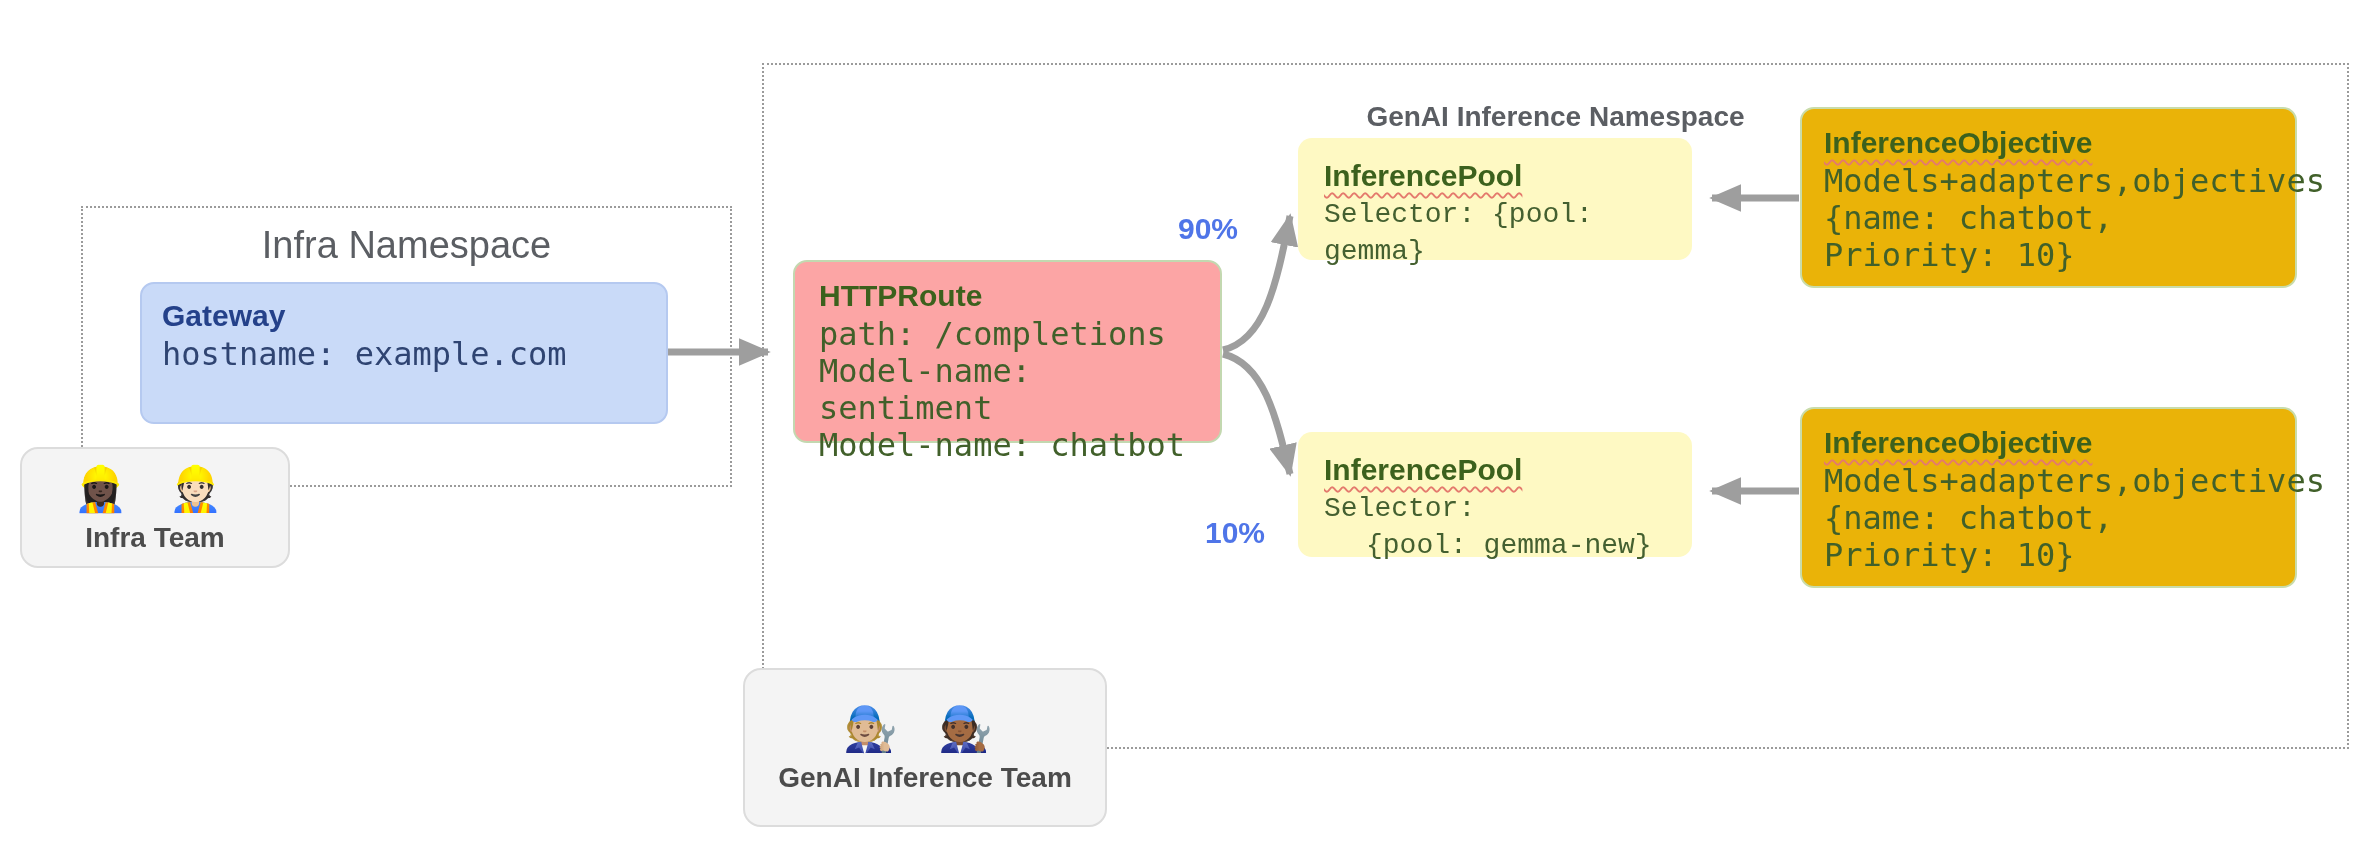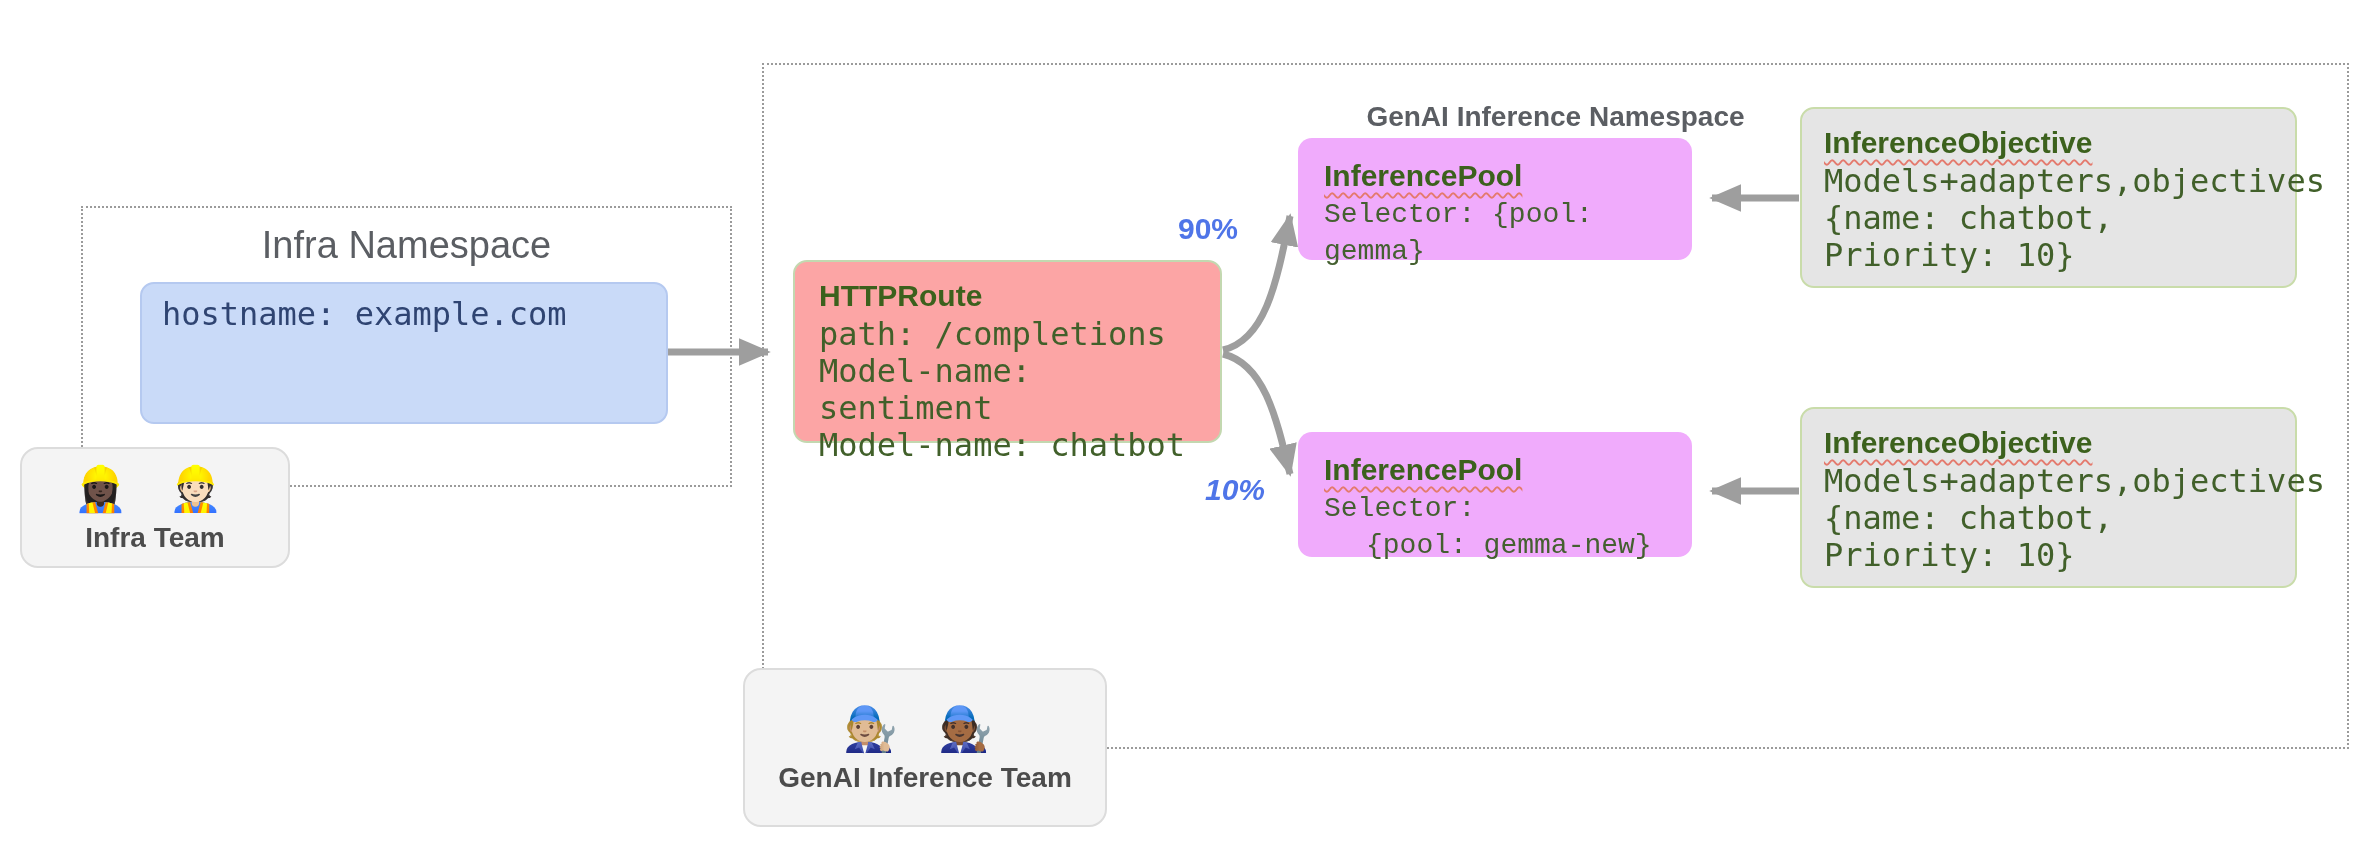--- a/index.html
+++ b/index.html
@@ -24,28 +24,28 @@
   .gateway{left:140px;top:282px;width:528px;height:142px;background:#c9daf8;
            border:2px solid #b5c9f0;padding:12px 0 0 20px;}
   .gateway .node-title{color:#24418a;}
   .gateway .mono{color:#2f4472;}
 
   .httproute{left:793px;top:260px;width:429px;height:183px;background:#fca5a5;
              border:2px solid #c3d8b0;padding:14px 0 0 24px;}
   .httproute .node-title{color:#3c611d;}
   .httproute .mono{color:#41602a;}
 
-  .pool{width:394px;background:#f0abfc;padding:18px 0 0 26px;}
+  .pool{width:394px;background:#fef9c3;padding:18px 0 0 26px;}
   .pool .node-title{color:#3c611d;}
   .pool .sansline{color:#446030;font-family:Liberation Mono, monospace;}
   .pool-top{left:1298px;top:138px;height:122px;}
   .pool-bottom{left:1298px;top:432px;height:125px;}
   .indent{margin-left:42px;}
 
-  .objective{width:497px;background:#e5e5e5;border:2px solid #c9dcaa;
+  .objective{width:497px;background:#eab308;border:2px solid #c9dcaa;
              box-sizing:border-box;padding:14px 0 0 22px;}
   .objective .node-title{color:#3c611d;}
   .objective .mono{color:#41602a;}
   .obj-top{left:1800px;top:107px;height:181px;}
   .obj-bottom{left:1800px;top:407px;height:181px;}
 
   .squiggle{text-decoration-line:underline;text-decoration-style:wavy;
             text-decoration-color:#e47a6d;text-decoration-thickness:2px;
             text-underline-offset:6px;}
 
@@ -54,21 +54,21 @@
         border-radius:18px;z-index:3;display:flex;flex-direction:column;
         align-items:center;justify-content:center;}
   .team-emojis{font-size:44px;line-height:54px;letter-spacing:14px;}
   .team-label{font-size:28px;font-weight:700;color:#4c4c4c;margin-top:6px;}
   .team-infra{left:20px;top:447px;width:270px;height:121px;}
   .team-genai{left:743px;top:668px;width:364px;height:159px;}
 
   
   .pct{position:absolute;z-index:4;font-size:30px;font-weight:700;color:#4f75e8;}
   .pct-90{left:1178px;top:212px;text-align:center;}
-  .pct-10{left:1205px;top:473px;font-style:italic;}
+  .pct-10{left:1205px;top:516px;}
 </style>
 </head>
 <body>
 
 <div class="canvas">
 
   <div class="ns" style="left:81px;top:206px;width:647px;height:277px;">
     <div class="ns-title infra">Infra Namespace</div>
   </div>
 
@@ -83,20 +83,21 @@
       </marker>
     </defs>
     <path d="M 668 352 L 768 352" stroke="#9e9e9e" stroke-width="7" fill="none" marker-end="url(#ah)"></path>
     <path d="M 1223 350 C 1264 340, 1276 288, 1290 216" stroke="#9e9e9e" stroke-width="7" fill="none" marker-end="url(#ah)"></path>
     <path d="M 1223 354 C 1264 364, 1276 416, 1290 474" stroke="#9e9e9e" stroke-width="7" fill="none" marker-end="url(#ah)"></path>
     <path d="M 1799 198 L 1712 198" stroke="#9e9e9e" stroke-width="7" fill="none" marker-end="url(#ah)"></path>
     <path d="M 1799 491 L 1712 491" stroke="#9e9e9e" stroke-width="7" fill="none" marker-end="url(#ah)"></path>
   </svg>
 
   <div class="node gateway">
+    <div class="node-title">Gateway</div>
     <div class="mono">hostname: example.com</div>
   </div>
 
   <div class="node httproute">
     <div class="node-title">HTTPRoute</div>
     <div class="mono">path: /completions</div>
     <div class="mono">Model-name: sentiment</div>
     <div class="mono">Model-name: chatbot</div>
   </div>
 

